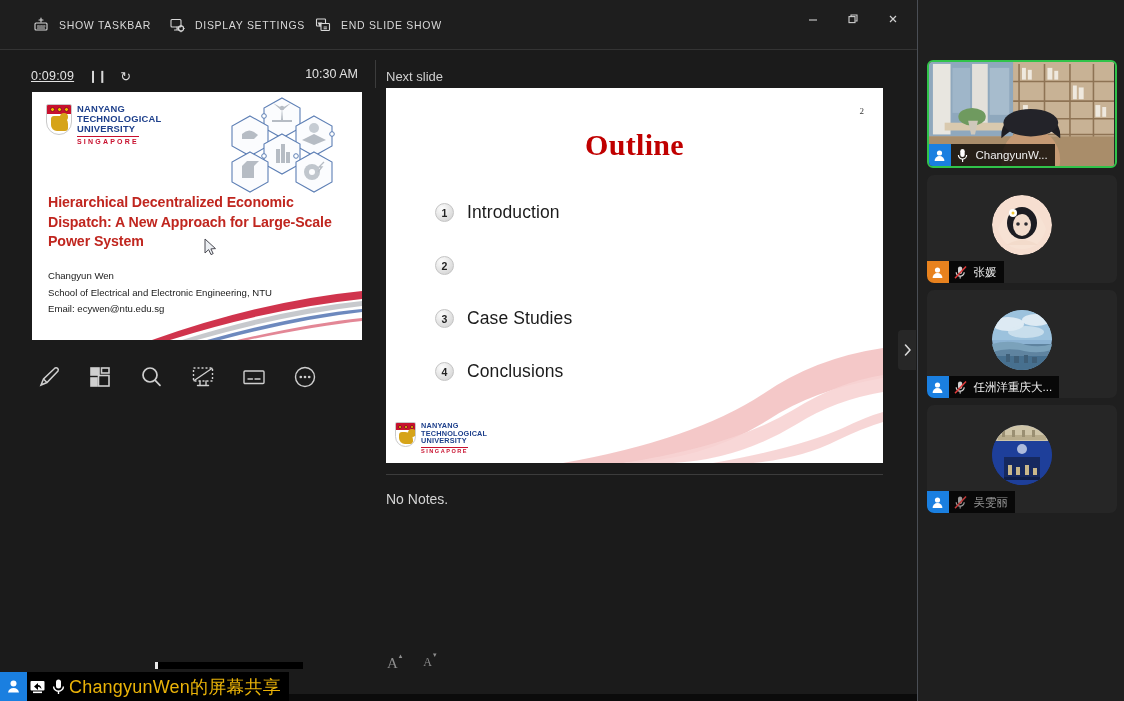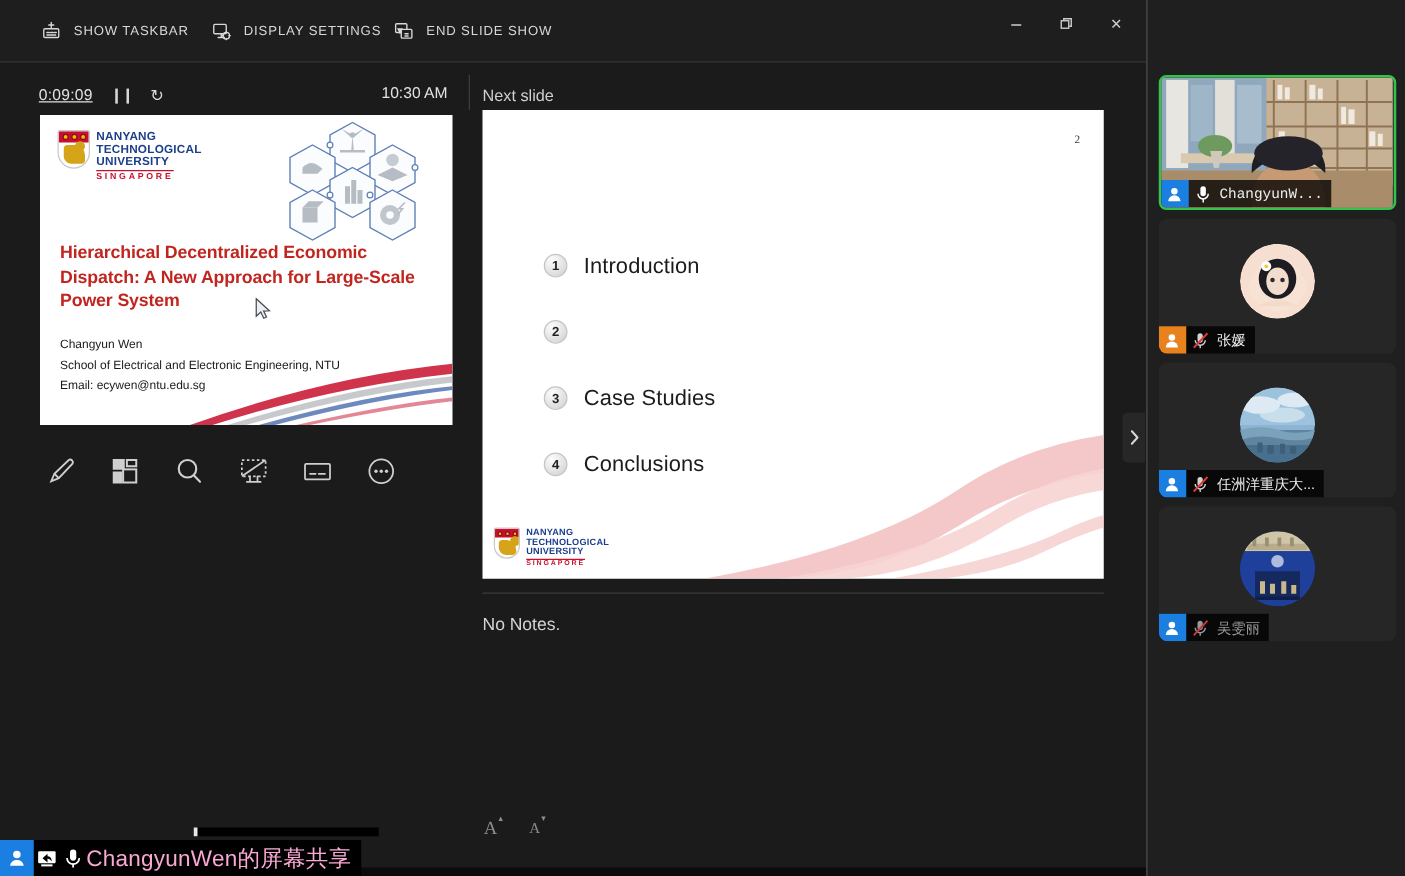--- a/index.html
+++ b/index.html
@@ -212,21 +212,21 @@
   }
   .strip-inner { position:absolute; left: 0; top: 60px; width: 207px;}
   .ptile {
     position: relative;
     width: 190px; height: 108px;
     margin: 0 auto 7px auto;
     background: #262626;
     border-radius: 7px;
     overflow: hidden;
   }
-  .ptile.active { border: 2px solid #31c34a; border-radius: 6px; font-family: Liberation Mono, monospace; }
+  .ptile.active { border: 2px solid #31c34a; border-radius: 6px; }
   .ptile .bgimg { position:absolute; inset:0; }
   .name-bar {
     position:absolute; left: 0; bottom: 0;
     display:flex; align-items:center; height: 22px;
     background: rgba(0,0,0,.78);
     padding-right: 7px;
   }
   .host-badge { width:22px; height:22px; display:flex; align-items:center; justify-content:center; flex:none;}
   .host-badge.blue { background:#1a7fe0; }
   .host-badge.orange { background:#e8821e; }
@@ -240,21 +240,21 @@
   .avatar-circle.blue { background:#1a7fe0; color:#fff; font-size: 21px; }
 
   
   .share-bar {
     position:absolute; left: 0; bottom: 0;
     height: 29px; display:flex; align-items:center;
     background:#000;
   }
   .share-host { width: 27px; height:29px; background:#1a7fe0; display:flex; align-items:center; justify-content:center; flex:none;}
   .share-ico { width: 21px; display:flex; align-items:center; justify-content:center;}
-  .share-text { color:#f9a8d4; font-size: 18px; letter-spacing:.2px; padding-right: 8px; }
+  .share-text { color:#eab308; font-size: 18px; letter-spacing:.2px; padding-right: 8px; }
 </style>
 </head>
 <body>
 
 <div id="app">
 
   <div class="presenter-window">
 
     <div class="pv-toolbar">
 
@@ -451,20 +451,21 @@
       <div class="next-label">Next slide</div>
 
       <div class="next-slide">
         <svg class="ns-swoosh" viewBox="0 0 320 115" preserveAspectRatio="none">
           <path d="M0 115 Q130 92 200 46 Q252 10 320 0 L320 30 Q250 42 205 72 Q140 113 60 115 Z" fill="#f0b6b6" opacity=".75"></path>
           <path d="M60 115 Q170 98 230 62 Q275 34 320 27 L320 44 Q272 52 234 76 Q175 112 110 115 Z" fill="#f7d3d3" opacity=".9"></path>
           <path d="M150 115 Q235 100 280 80 Q305 68 320 64 L320 74 Q300 80 275 92 Q240 110 190 115 Z" fill="#f4c4c4" opacity=".7"></path>
         </svg>
 
         <div class="ns-num">2</div>
+        <div class="ns-title">Outline</div>
 
         <div class="ns-list">
           <div class="ns-item">
             <span class="ns-bullet">1</span>
             <span class="ns-text">Introduction</span>
           </div>
           <div class="ns-item">
             <span class="ns-bullet">2</span>
           </div>
           <div class="ns-item">

